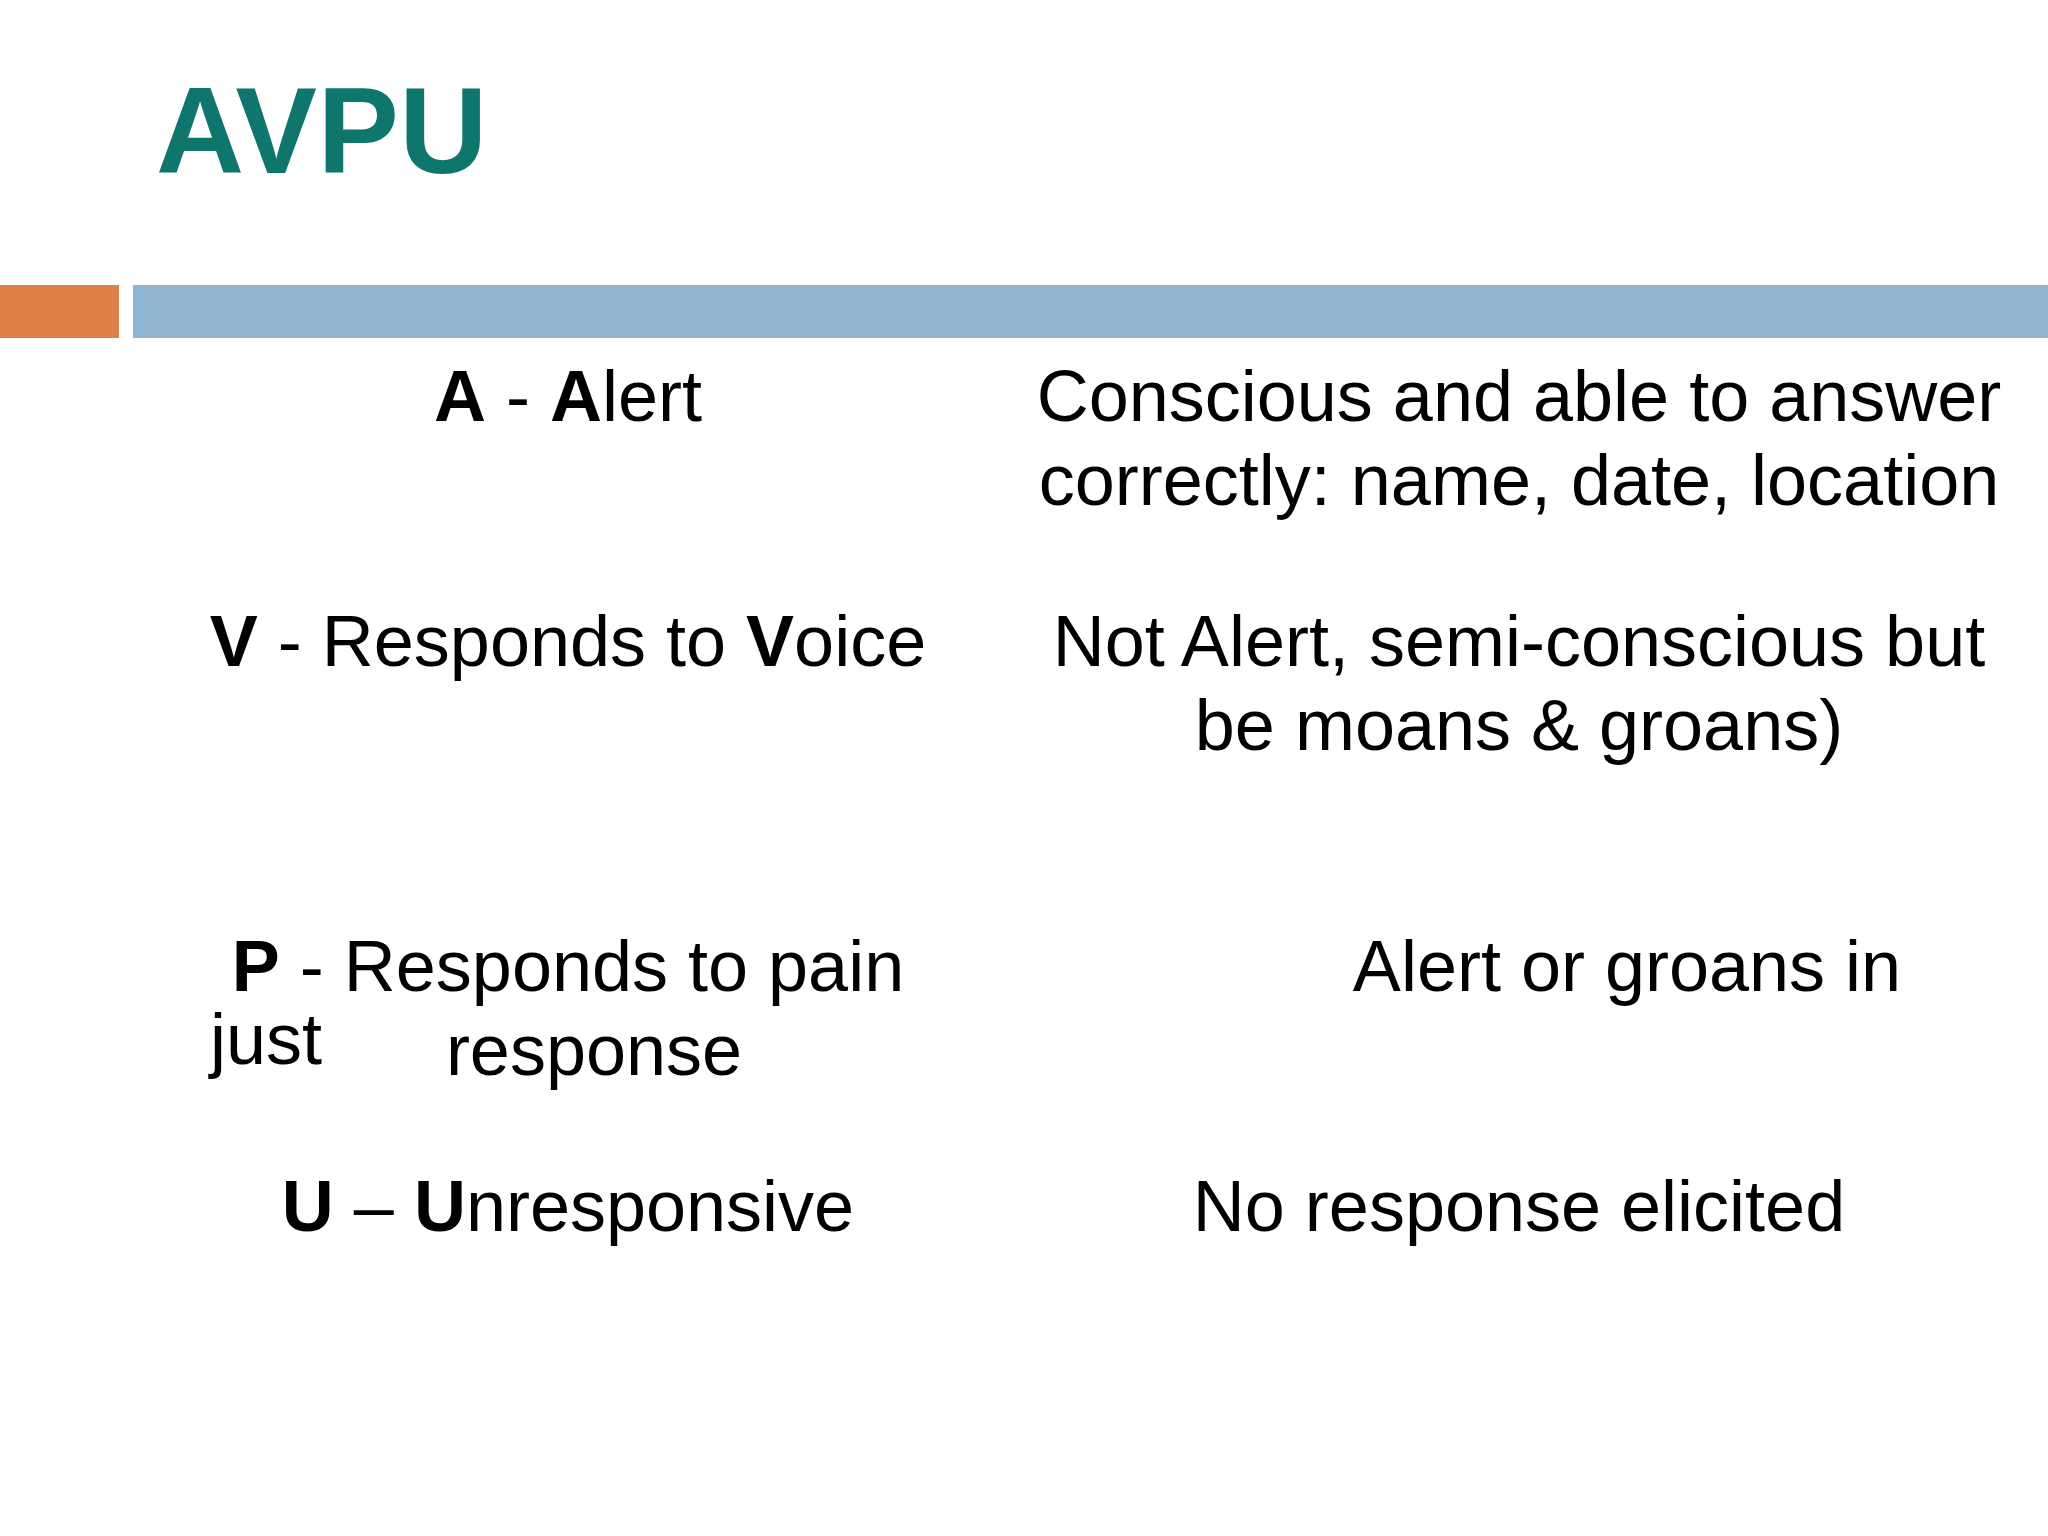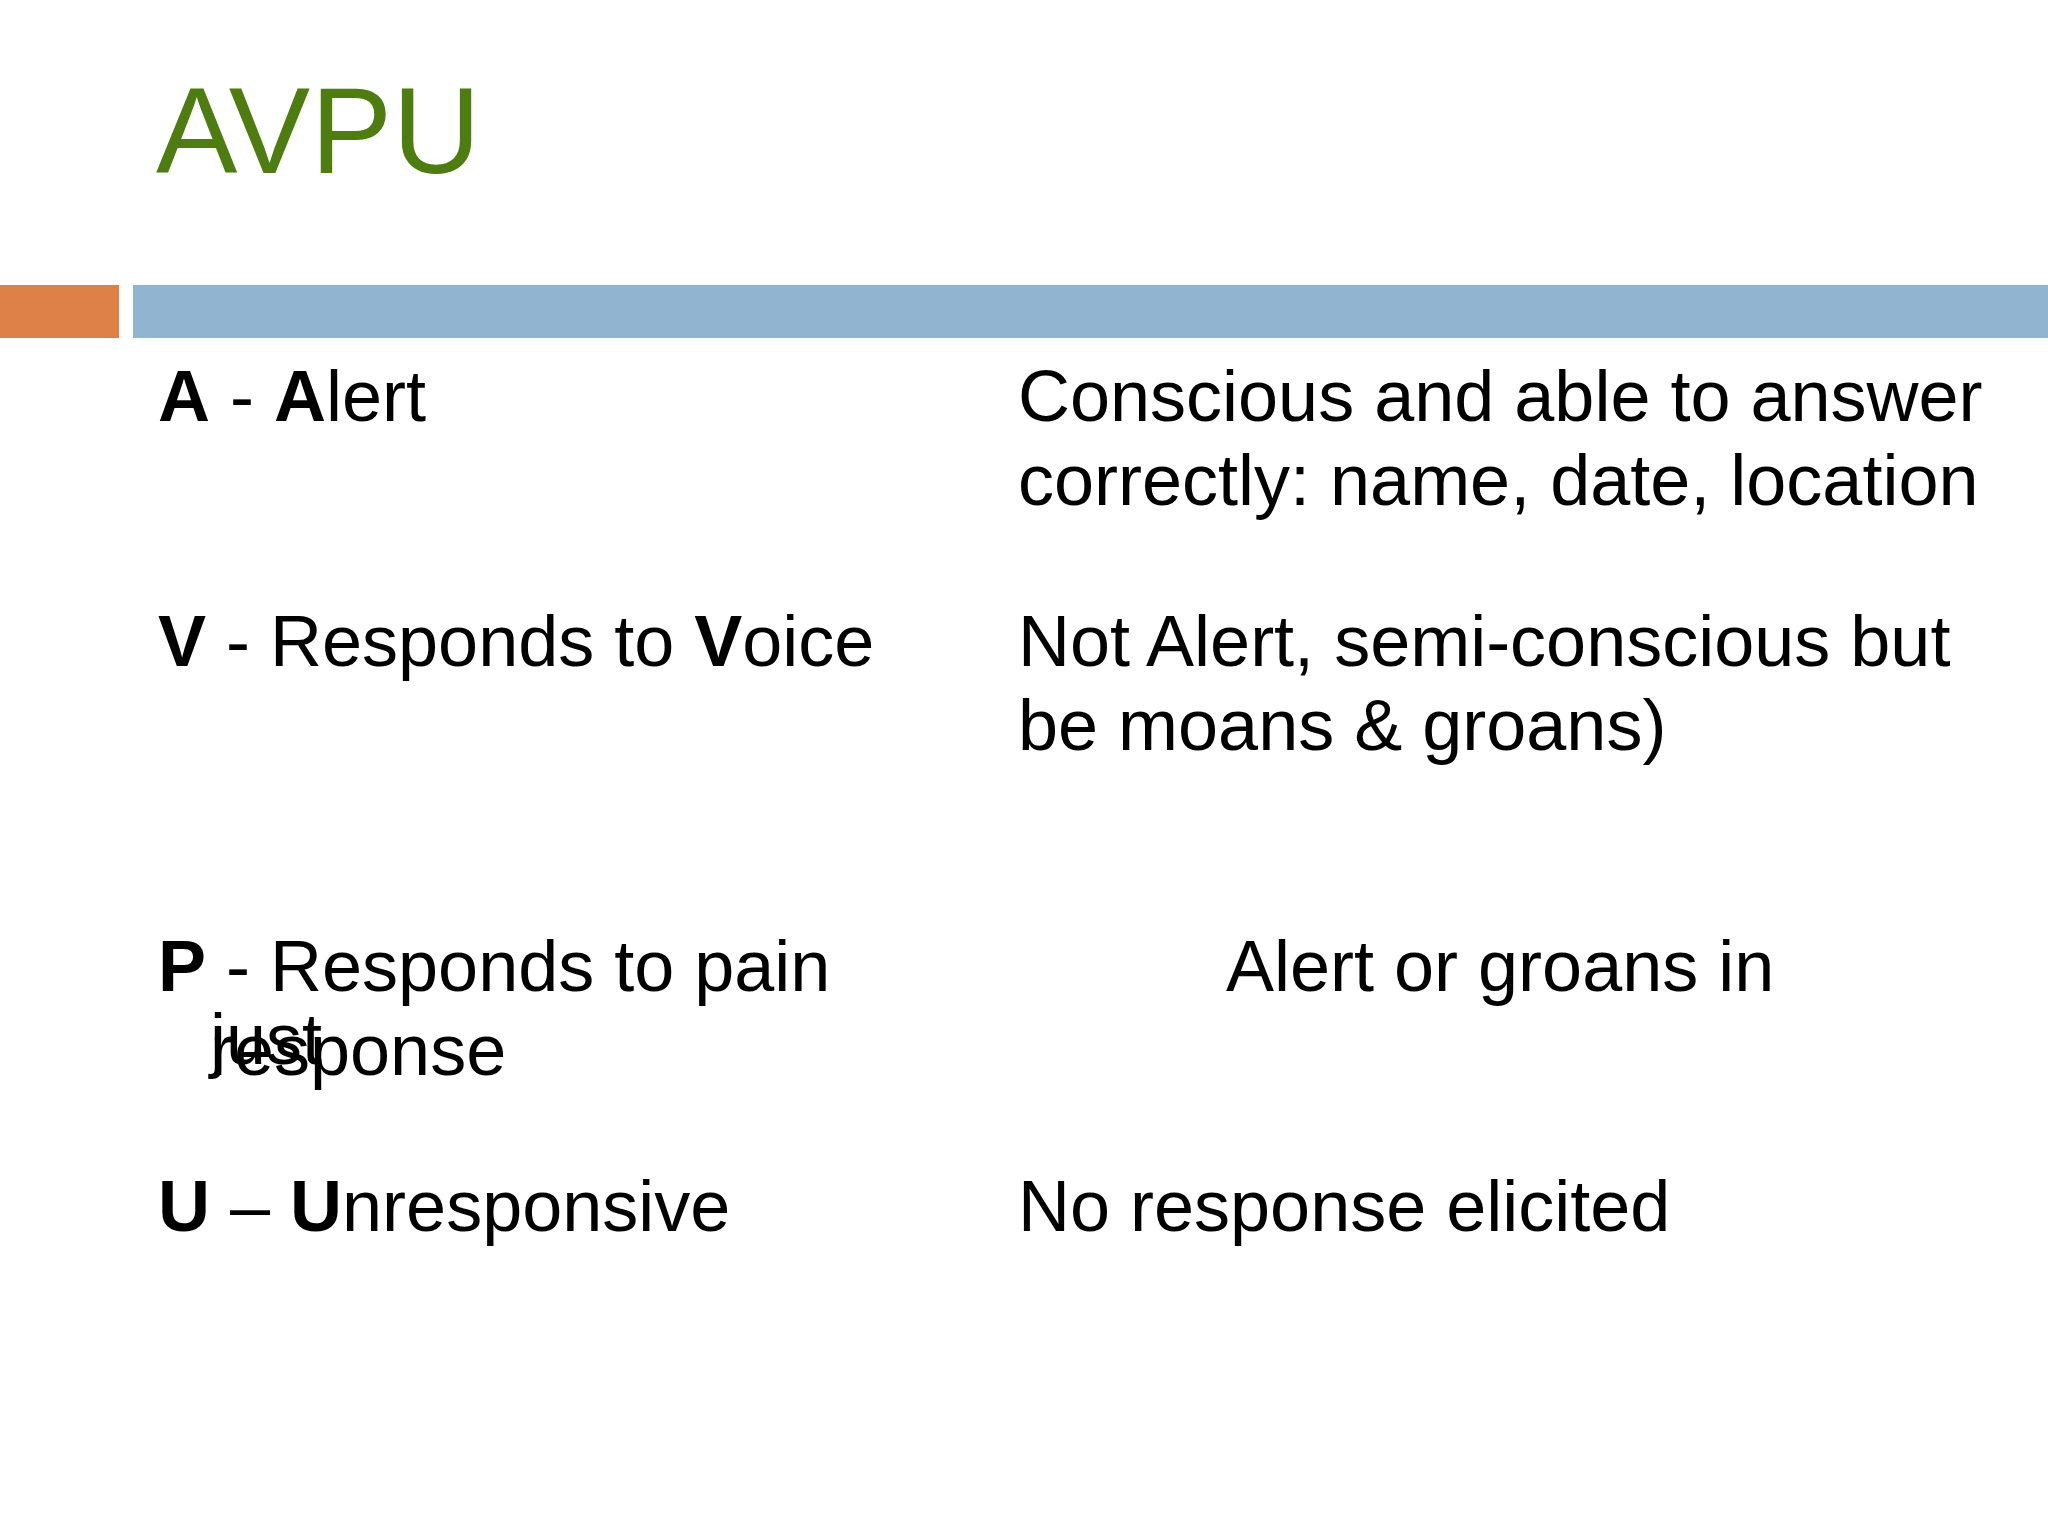--- a/index.html
+++ b/index.html
@@ -23,22 +23,22 @@
   }
 
   
   .slide-title {
     position: absolute;
     left: 156px;
     top: 60px;
     width: 1700px;
     font-size: 122px;
     line-height: 1.18;
-    font-weight: 400;
-    color: #4d7c0f;
+    font-weight: 700;
+    color: #0f766e;
     letter-spacing: 0.5px;
     white-space: pre;
   }
 
   
   .accent-rule {
     position: absolute;
     left: 0;
     top: 285px;
     width: 2048px;
@@ -61,20 +61,21 @@
     background: #91B4D1;
   }
 
   
   .body-area {
     position: absolute;
     left: 0;
     top: 355px;
     width: 2048px;
     height: 1181px;
+    text-align: center;
   }
 
   .row {
     position: absolute;
     left: 0;
     width: 2048px;
   }
 
   .col-left {
     position: absolute;

